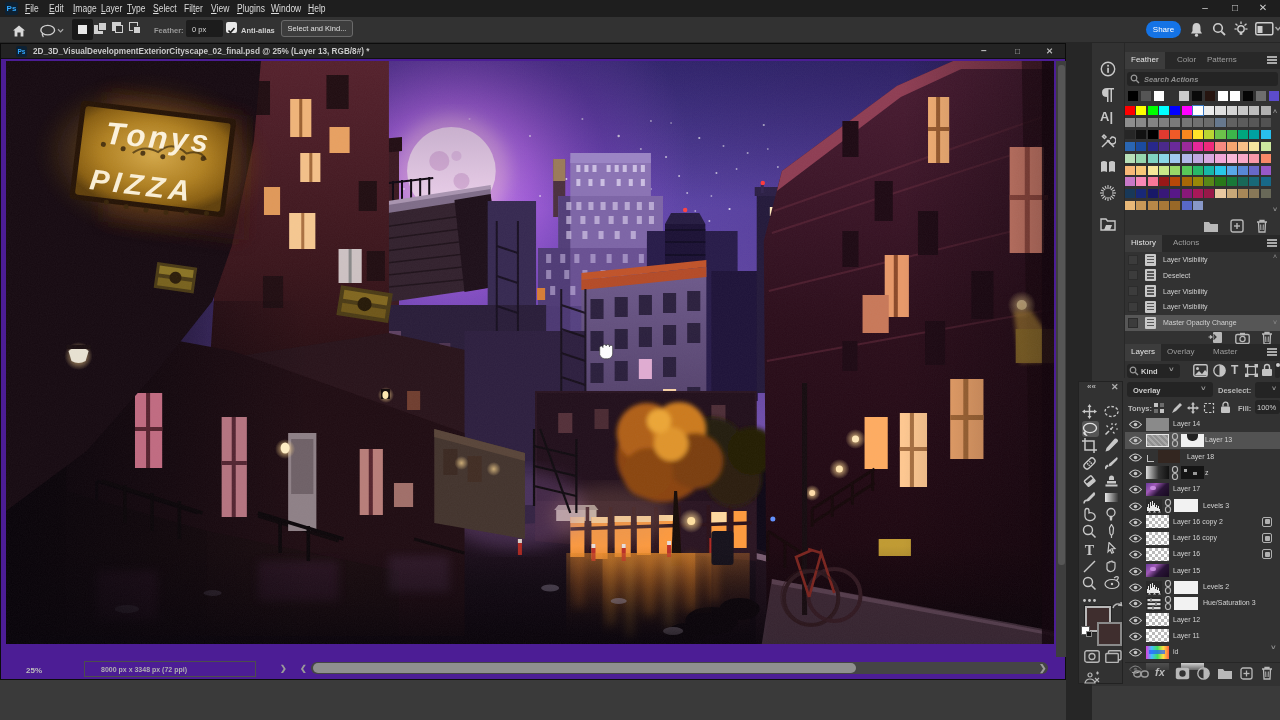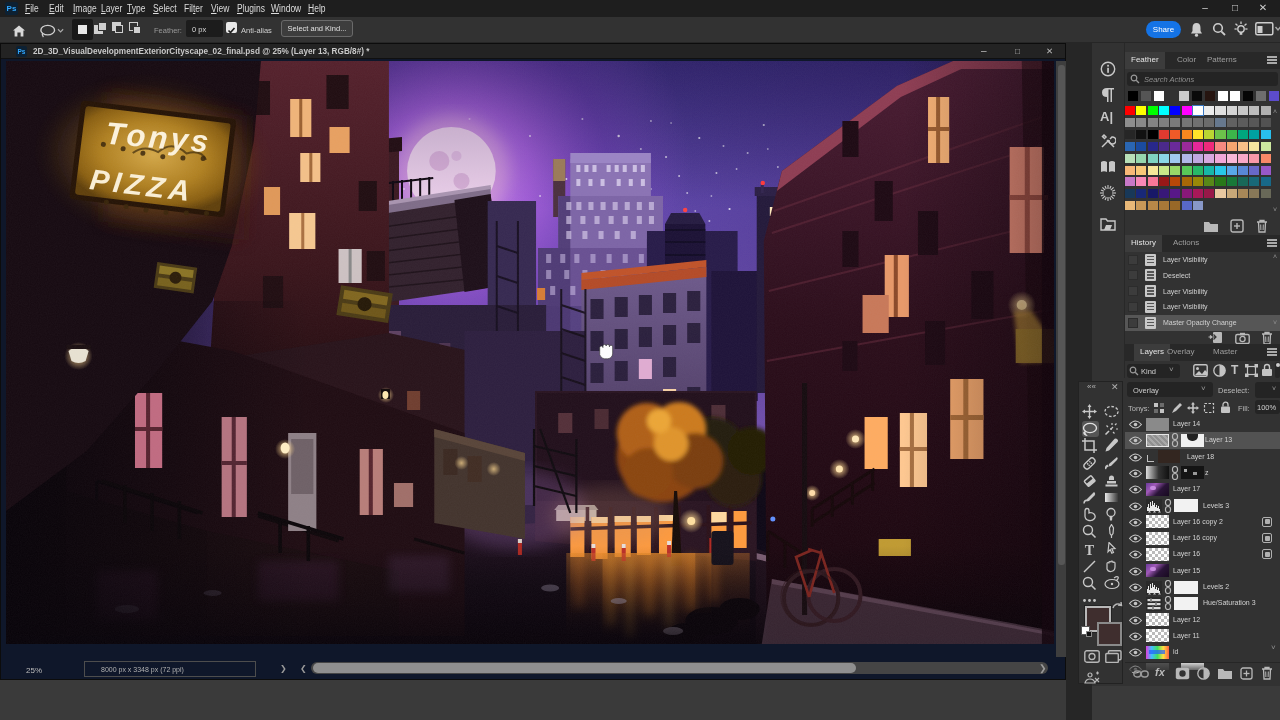--- a/index.html
+++ b/index.html
@@ -7,40 +7,40 @@
 .abs{position:absolute;}
 
 #menubar{left:0;top:0;width:1280px;height:17px;background:#1e1e1e;color:#dcdcdc;font-size:10px;}
 #menubar .mi{position:absolute;top:3px;transform:scaleX(0.85);transform-origin:0 0;}
 #menubar .mi u{text-decoration:underline;text-underline-offset:1px;}
 #pslogo{position:absolute;left:5px;top:2px;width:13px;height:13px;background:#0d2133;border-radius:2px;color:#31a8ff;font-size:8px;font-weight:bold;text-align:center;line-height:13px;}
 .winbtn{position:absolute;top:0;width:30px;height:16px;color:#cfcfcf;font-size:10px;text-align:center;line-height:15px;}
 
 #optbar{left:0;top:17px;width:1280px;height:26px;background:#323232;border-bottom:1px solid #262626;color:#c6c6c6;font-size:10px;}
 
-#docwin{left:0;top:43px;width:1066px;height:637px;background:#0f172a;border:1px solid #0c0c0c;}
+#docwin{left:0;top:43px;width:1066px;height:637px;background:#4c1d95;border:1px solid #0c0c0c;}
 #doctab{position:absolute;left:0;top:0;width:1064px;height:15px;background:#232323;border-bottom:1px solid #101010;color:#c9c9c9;font-size:9.5px;}
 #canvaswrap{position:absolute;left:5px;top:17px;width:1048px;height:583px;background:#0c0614;}
 #statusbar{position:absolute;left:0;top:615px;width:1064px;height:23px;color:#bdbdbd;font-size:10px;}
 
 #rightgap{left:1066px;top:43px;width:26px;height:677px;background:#262626;}
 #dock{left:1092px;top:43px;width:188px;height:643px;background:#323232;}
 #iconstrip{position:absolute;left:0px;top:0;width:33px;height:335px;background:#323232;border-right:1px solid #282828;color:#c8c8c8;}
 #panels{position:absolute;left:33px;top:0;width:155px;height:643px;background:#323232;}
 .tabbar{position:relative;width:155px;height:17px;background:#282828;color:#9d9d9d;font-size:8px;}
 .tab-active{position:absolute;top:0;height:17px;background:#3c3c3c;color:#e4e4e4;padding:3px 6px 0 6px;}
 .tab{position:absolute;top:3px;}
 .hamb{position:absolute;right:3px;top:4px;width:10px;height:8px;border-top:2px solid #aaa;border-bottom:2px solid #aaa;}
 .hamb:before{content:"";display:block;height:2px;background:#aaa;margin-top:1px;}
 
 #toolbar{left:1078px;top:381px;width:45px;height:303px;background:#323232;border:1px solid #222;color:#c8c8c8;}
 
 #watermark{left:1058px;top:640px;width:222px;height:80px;color:#575757;overflow:hidden;}
 #bottomstrip{left:0;top:680px;width:1078px;height:40px;background:#3a3a3a;}
-.t{position:absolute;white-space:nowrap;}
+.t{position:absolute;white-space:nowrap;font-weight:bold;}
 </style>
 </head>
 <body>
 <div id="app">
 
   <div class="abs" id="bottomstrip"></div>
 
   <div class="abs" id="menubar">
     <div id="pslogo">Ps</div>
     <span class="mi" style="left:25px"><u>F</u>ile</span>
@@ -1076,21 +1076,21 @@
           <rect x="5" y="0.8" width="5" height="2.5" fill="#b8b8b8"></rect>
           <circle cx="7.5" cy="7" r="2.6" fill="none" stroke="#b8b8b8" stroke-width="1.3"></circle>
         </svg>
       <svg class="abs" style="left:136px;top:288px" width="12" height="14" viewBox="0 0 12 14">
           <path d="M1,3 L11,3 M4,3 L4,1.5 L8,1.5 L8,3 M2.5,3 L3,13 L9,13 L9.5,3" fill="none" stroke="#b8b8b8" stroke-width="1.3"></path>
           <line x1="4.7" y1="5.5" x2="4.9" y2="11" stroke="#b8b8b8" stroke-width="1"></line>
           <line x1="7.3" y1="5.5" x2="7.1" y2="11" stroke="#b8b8b8" stroke-width="1"></line>
         </svg>
 
       <div class="tabbar" style="position:absolute;left:0;top:301px;">
-        <div class="tab-active" style="left:9px;text-align:center;">Layers</div>
+        <div class="tab-active" style="left:0;text-align:center;">Layers</div>
         <span class="tab" style="left:42px;">Overlay</span>
         <span class="tab" style="left:88px;">Master</span>
         <div class="hamb"></div>
       </div>
       <div class="abs" style="left:2px;top:321px;width:53px;height:14px;background:#242424;border-radius:3px;">
         <svg class="abs" style="left:2px;top:2px" width="10" height="10" viewBox="0 0 10 10">
             <circle cx="4" cy="4" r="2.8" fill="none" stroke="#999" stroke-width="1.2"></circle>
             <line x1="6.2" y1="6.2" x2="9" y2="9" stroke="#999" stroke-width="1.3"></line>
           </svg>
         <span class="t" style="left:14px;top:2.5px;color:#cfcfcf;font-size:7.5px;">Kind</span>

